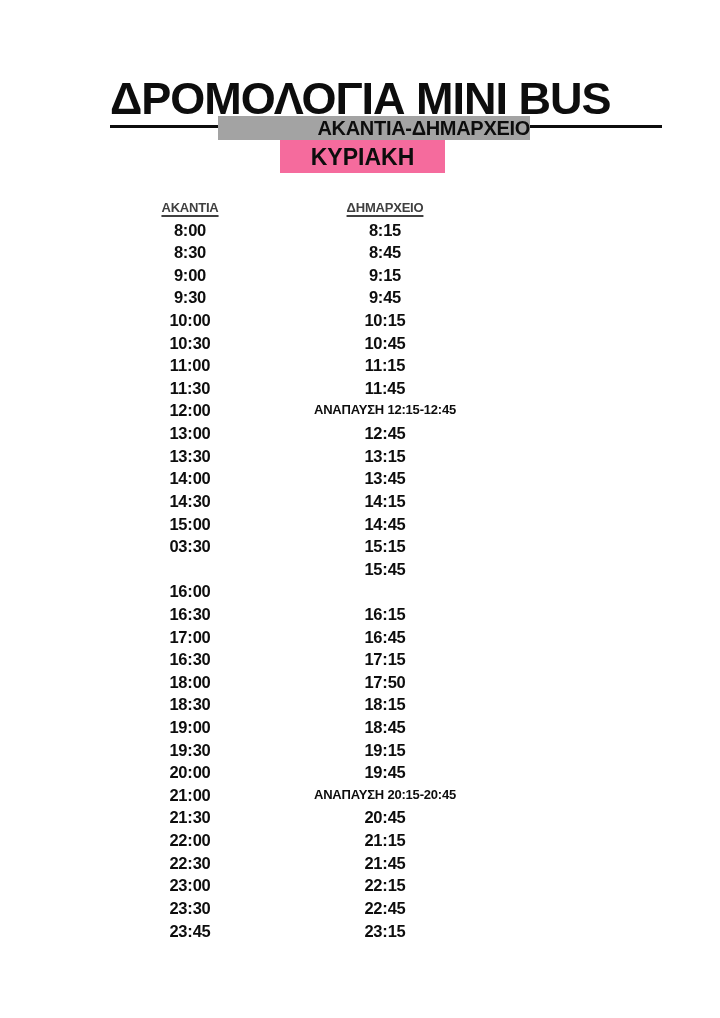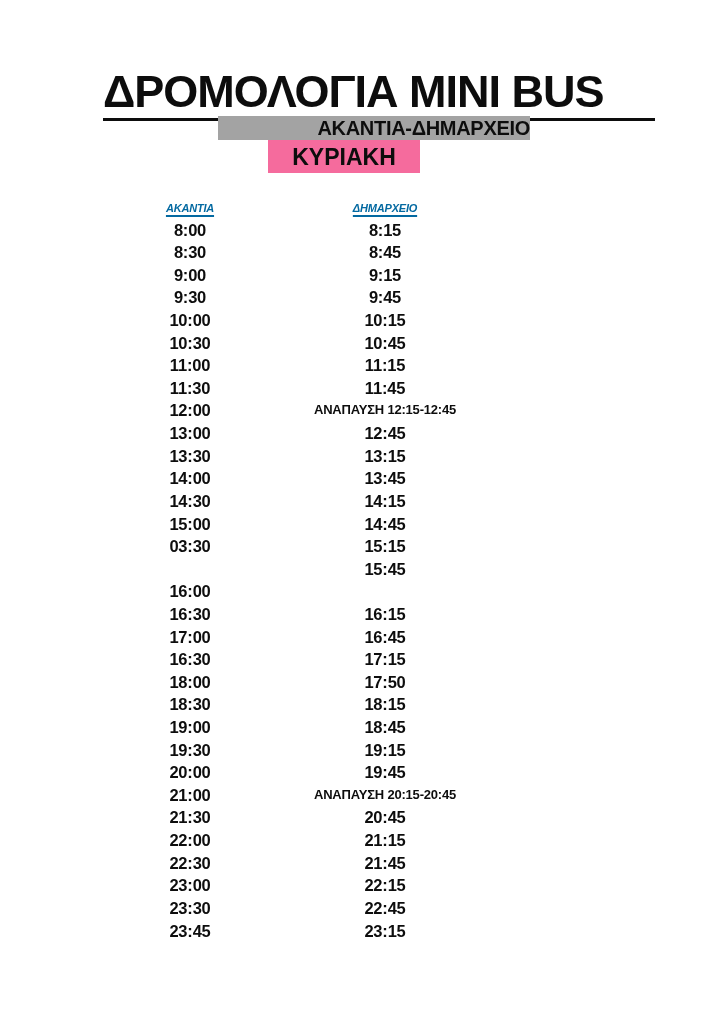--- a/index.html
+++ b/index.html
@@ -13,21 +13,21 @@
     width: 720px;
     height: 1018px;
     background: #ffffff;
     overflow: hidden;
   }
   .title {
     position: absolute;
     left: 98px;
     top: 64px;
     width: 552px;
-    margin: 5px;
+    margin: 12px;
     font-size: 45px;
     font-weight: bold;
     letter-spacing: -1px;
     line-height: 1.0;
     color: #0d0d0d;
     border-bottom: 3px solid #0d0d0d;
     padding-bottom: 4px;
     white-space: nowrap;
   }
   .banner {
@@ -40,23 +40,23 @@
   .banner.route {
     left: 218px;
     top: 116px;
     width: 312px;
     height: 24px;
     line-height: 25px;
     font-size: 20px;
     letter-spacing: -0.3px;
   }
   .banner.day {
-    left: 268px;
+    left: 280px;
     top: 140px;
-    width: 152px;
+    width: 165px;
     height: 33px;
     line-height: 34px;
     font-size: 23px;
   }
   .timetable {
     position: absolute;
     left: 110px;
     top: 196px;
     width: 390px;
   }
@@ -76,23 +76,22 @@
   }
   .c1 { width: 160px; }
   .c2 { width: 230px; }
   .t-cell.note { font-size: 13px; }
   .col-head {
     display: inline-block;
     text-decoration: underline;
     text-decoration-thickness: 2px;
     text-underline-offset: 3px;
     font-weight: bold;
-    font-size: 11px;
-    color: #0369a1;
-    font-style: italic;
+    font-size: 13px;
+    color: #404040;
   }
 </style>
 </head>
 <body>
 
 <div class="page">
 
   <h1 class="title">ΔΡΟΜΟΛΟΓΙΑ MINI BUS</h1>
 
   <div class="banner route" style="background: #a3a3a3; text-align: right;">ΑΚΑΝΤΙΑ-ΔΗΜΑΡΧΕΙΟ</div>

